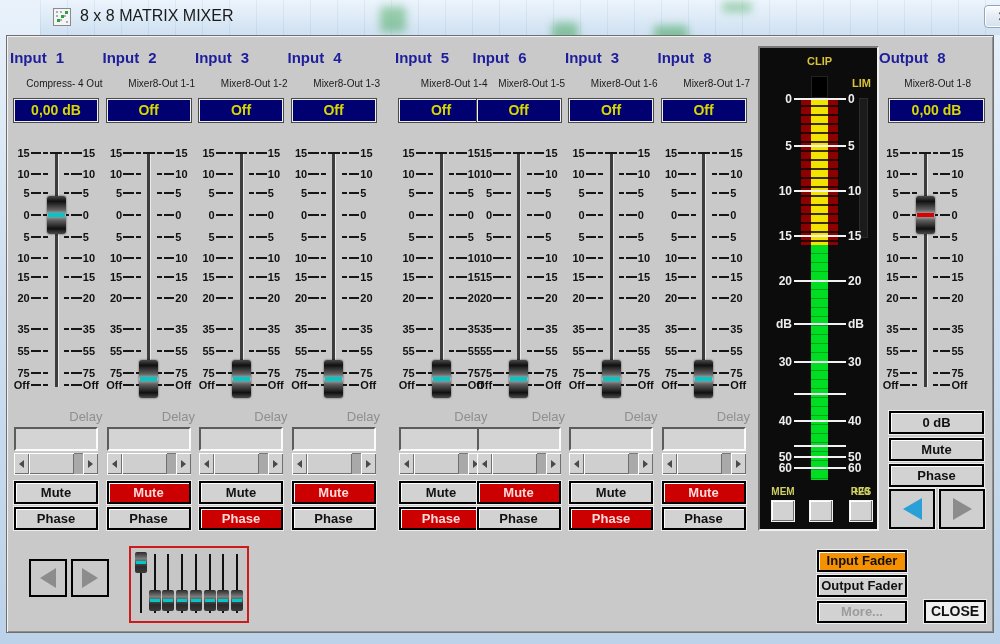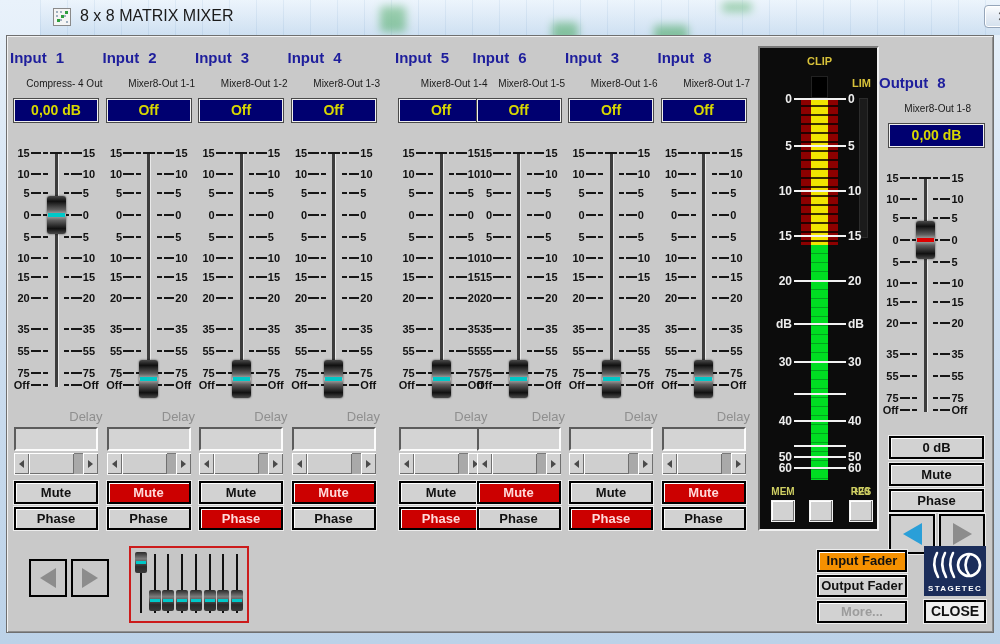--- a/index.html
+++ b/index.html
@@ -1274,21 +1274,21 @@
         <span class="mlab-r" style="top: 420px;">60</span>
       </div>
     <div class="mbot-lab" style="left:6px;">MEM</div>
     <div class="mbot-lab" style="left:44px;margin-left:40px;">RES</div>
     <div class="mbot-lab" style="left:84px;">+20</div>
     <div class="mbot-btn" style="left:11px;"></div>
     <div class="mbot-btn" style="left:49px;"></div>
     <div class="mbot-btn" style="left:89px;"></div>
   </div>
 
-  <div class="strip" style="left:872px;width:92px;margin-top:25px;">
+  <div class="strip" style="left:872px;width:92px;">
     <div class="hdr">Output 8</div>
     <div class="route">Mixer8-Out 1-8</div>
     <div class="valbox" style="left:10px;width:95px;">
       <span class="valtext">0,00 dB</span>
     </div>
     <div class="fader">
       <div class="track"></div>
       <div class="scale" id="out-scale">
           <div class="srow full" style="top: 0px;">
             <span class="sl-l">15</span>
@@ -1467,27 +1467,15 @@
         <div class="mtrack"></div>
         <div class="mhandle" style="top:42px">
           <div class="mstripe"></div>
         </div>
       </div>
     </div>
 
   <div class="fbtn sel" style="top:514px;">Input Fader</div>
   <div class="fbtn" style="top:539px;">Output Fader</div>
   <div class="fbtn dis" style="top:565px;">More...</div>
-  <div class="logo">
-    <svg width="56" height="36" viewBox="0 0 56 36">
-      <g stroke="#ffffff" stroke-width="2.6" fill="none" stroke-linecap="round">
-        <path d="M10 5 q-6 11 1 24"></path>
-        <path d="M18 5 q-6 11 1 24"></path>
-        <path d="M26 5 q-6 11 1 24"></path>
-        <circle cx="42" cy="17" r="11"></circle>
-        <path d="M42 7 q-7 10 0 20"></path>
-      </g>
-    </svg>
-    <span class="logo-text">STAGETEC</span>
-  </div>
   <div class="close-btn">CLOSE</div>
 
 </div>
 
 </body></html>

